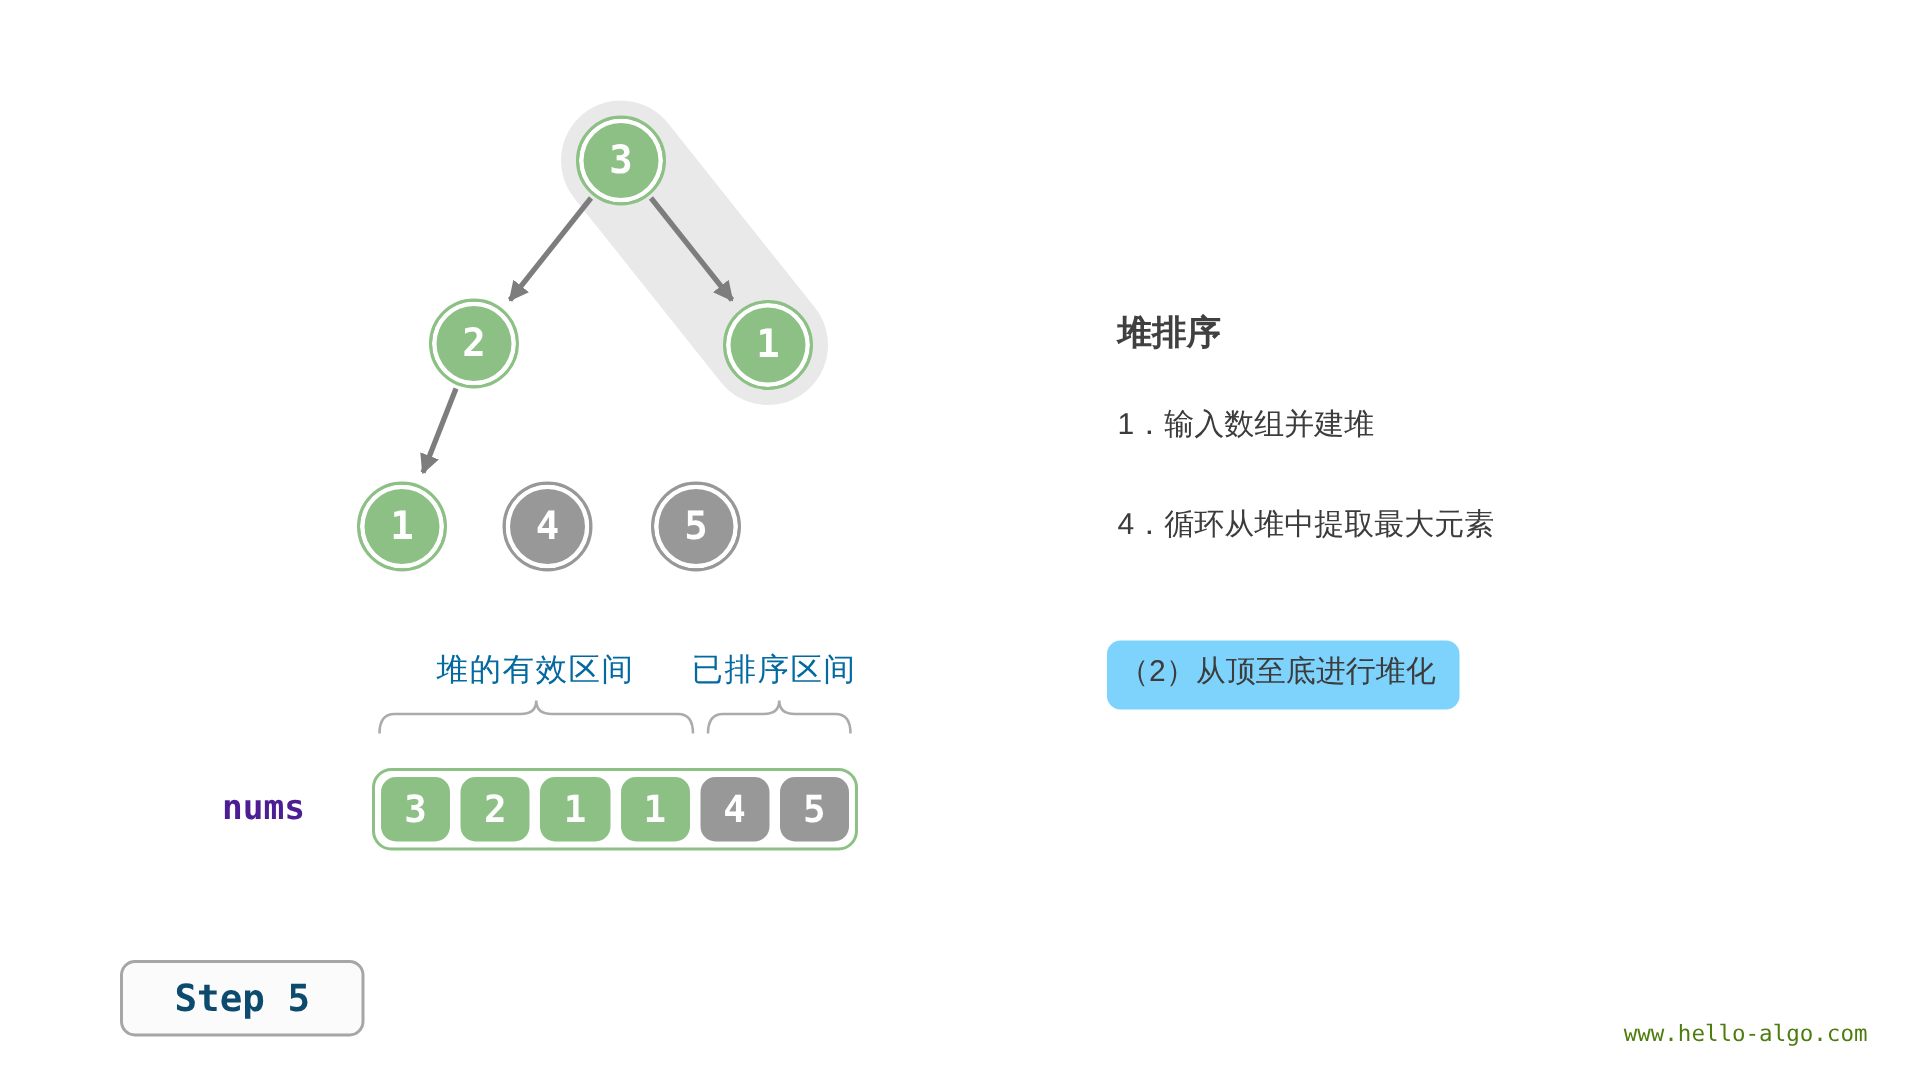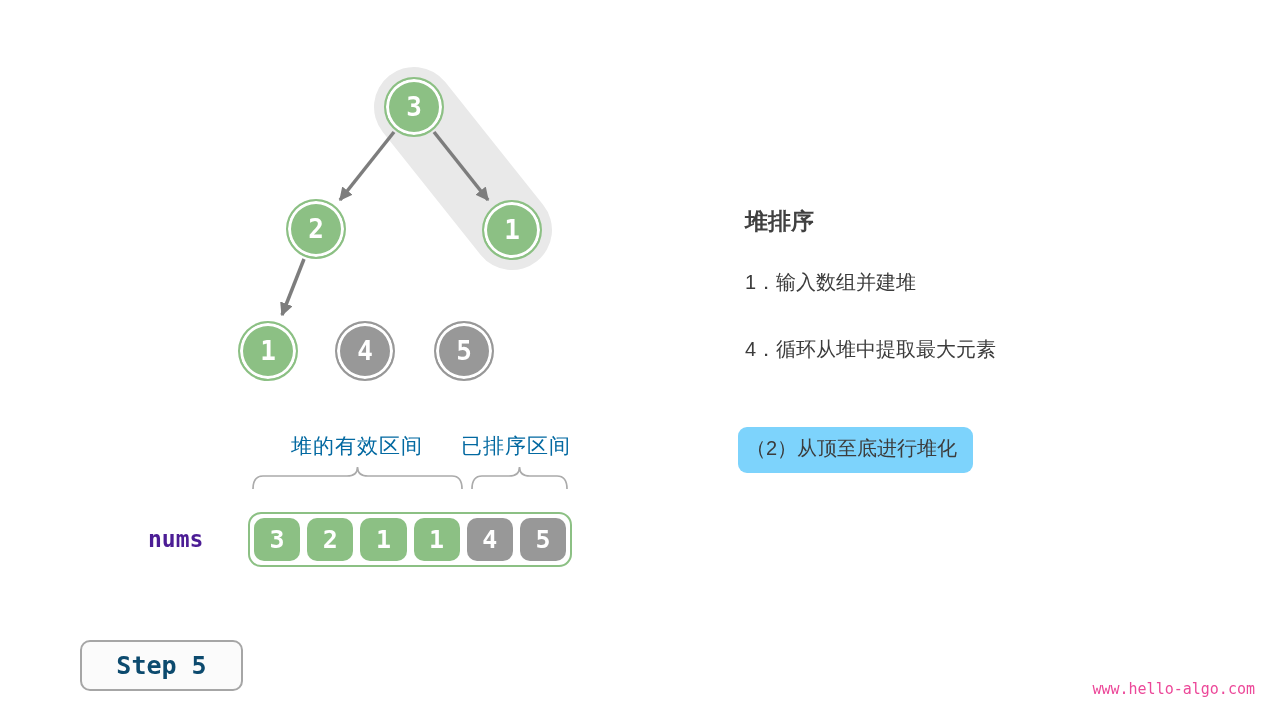--- a/index.html
+++ b/index.html
@@ -109,22 +109,22 @@
     background: #FBFBFB;
     display: flex; align-items: center; justify-content: center;
     color: #0c4a6e;
     font-family: "DejaVu Sans Mono", monospace;
     font-weight: bold;
     font-size: 25px;
     margin-left: 44px;
   }
   .watermark {
     position: absolute;
-    right: 25px; top: 680px;
-    color: #ec4899;
+    right: 35px; top: 680px;
+    color: #4d7c0f;
     font-family: "DejaVu Sans Mono", monospace;
     font-size: 15px;
   }
 </style>
 </head>
 <body>
 
 <div class="stage">
 
   <svg class="diagram-svg" width="1280" height="720" viewBox="0 0 1280 720">

